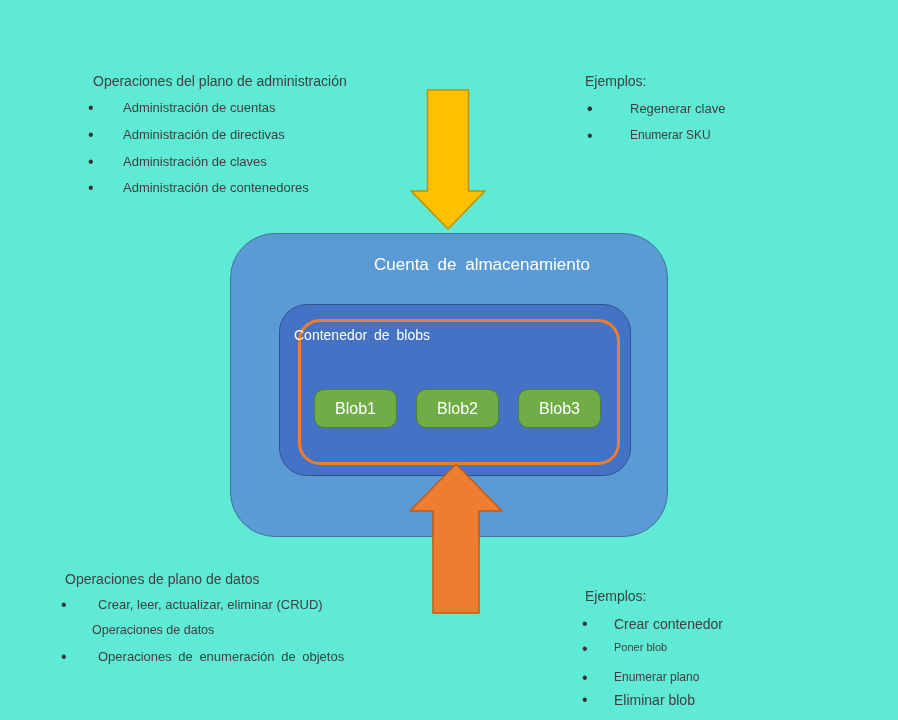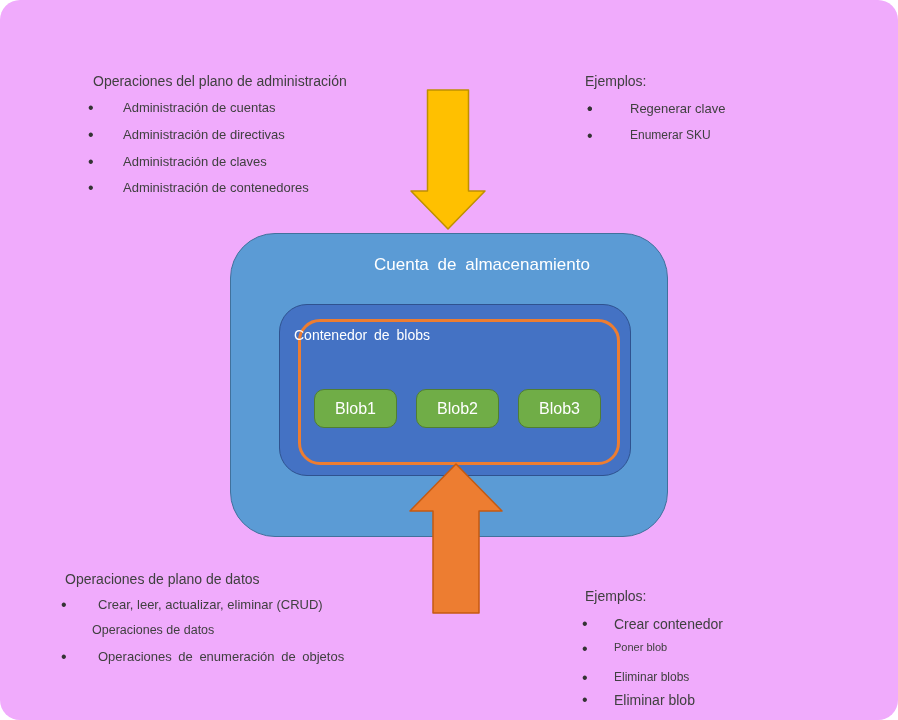--- a/index.html
+++ b/index.html
@@ -5,23 +5,22 @@
   html, body {
     margin: 0;
     padding: 0;
     background: #ffffff;
     font-family: "Liberation Sans", "DejaVu Sans", sans-serif;
   }
   .canvas {
     position: relative;
     width: 898px;
     height: 720px;
-    background: #f0abfc;
+    background: #5eead4;
     overflow: hidden;
-    border-radius: 20px;
   }
 
   
   .text-block {
     position: absolute;
     color: var(--text, #404040);
   }
   .block-title {
     font-size: 14px;
     line-height: 1.1;
@@ -226,18 +225,18 @@
       </li>
       <li class="spread"><span class="dot">•</span><span>Operaciones de enumeración de objetos</span></li>
     </ul>
   </div>
 
   <div class="text-block data-examples">
     <div class="block-title">Ejemplos:</div>
     <ul>
       <li class="lg"><span class="dot">•</span><span>Crear contenedor</span></li>
       <li class="sm"><span class="dot">•</span><span>Poner blob</span></li>
-      <li class="sm2"><span class="dot">•</span><span>Eliminar blobs</span></li>
+      <li class="sm2"><span class="dot">•</span><span>Enumerar plano</span></li>
       <li class="lg"><span class="dot">•</span><span>Eliminar blob</span></li>
     </ul>
   </div>
 
 </div>
 
 </body></html>

